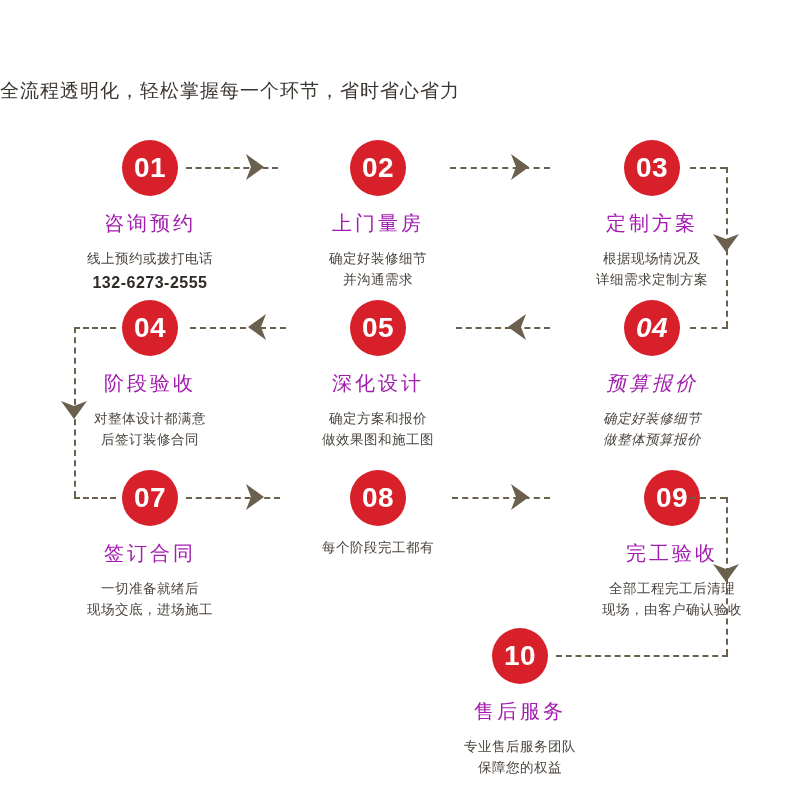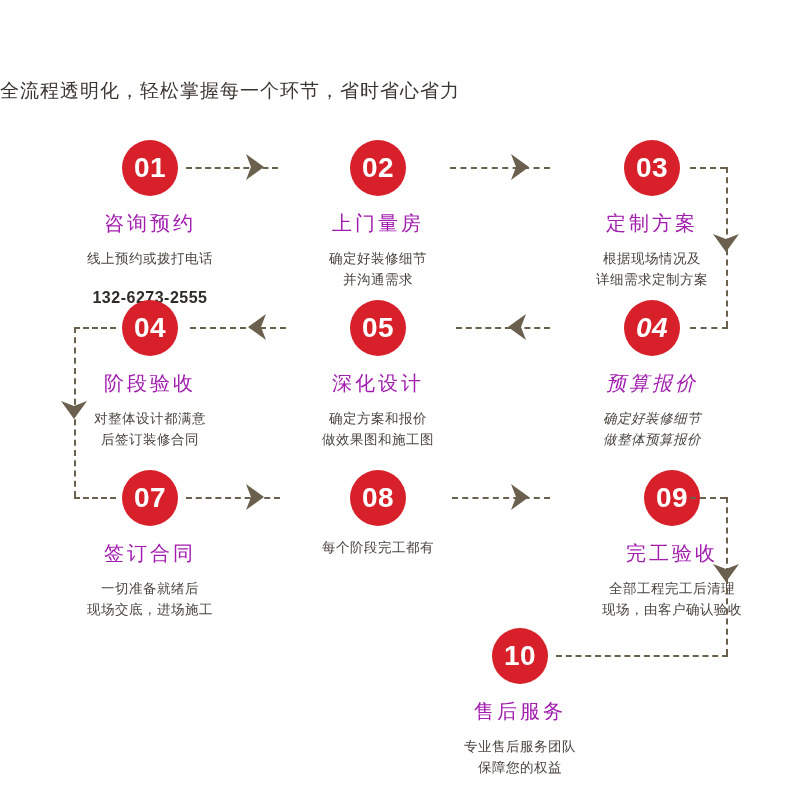--- a/index.html
+++ b/index.html
@@ -63,21 +63,21 @@
     font-size: 13.5px;
     line-height: 21px;
     color: #4a443e;
     letter-spacing: 0.5px;
   }
   .step-desc .phone {
     display: block;
     font-size: 16px;
     font-weight: bold;
     letter-spacing: 0.5px;
-    margin-top: 18px;
+    margin-top: 3px;
     color: #2f2b27;
   }
 
   
   .chev {
     position: absolute;
     width: 34px;
     height: 34px;
   }
   .chev svg { display: block; }

